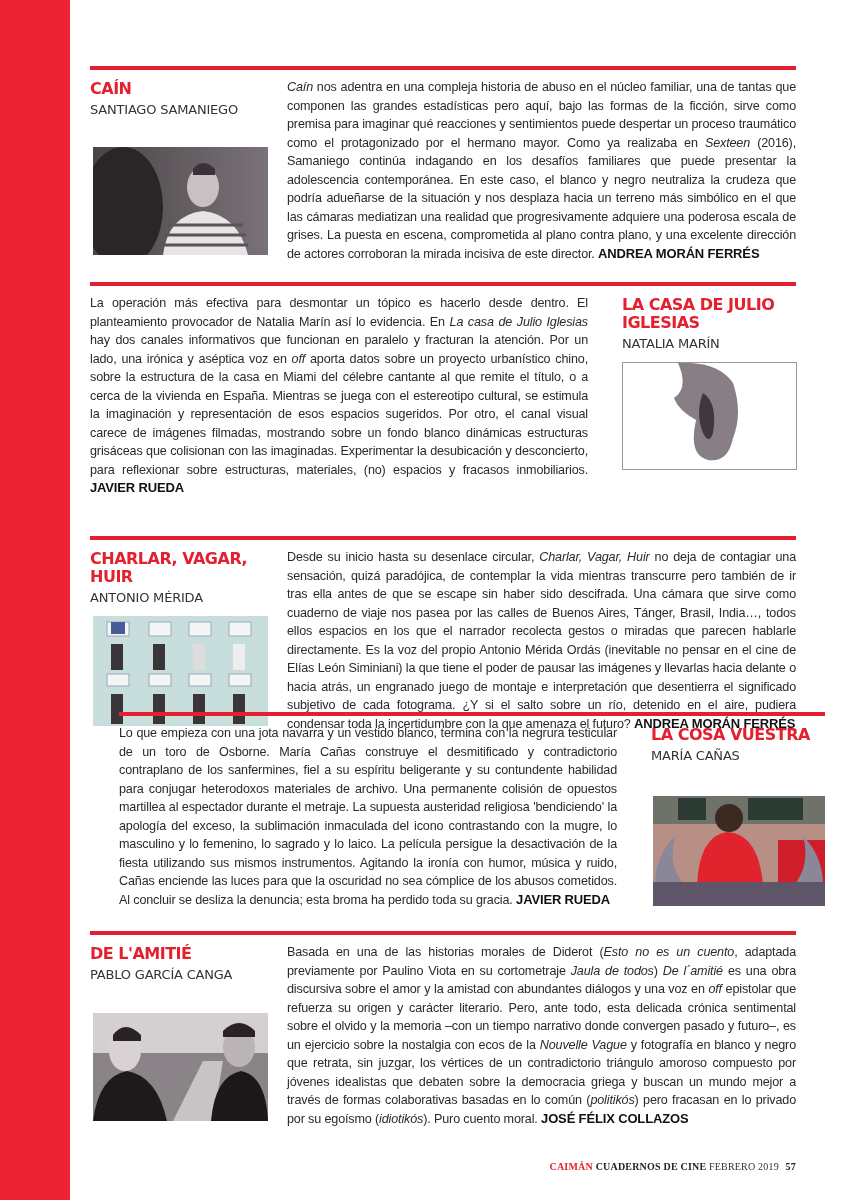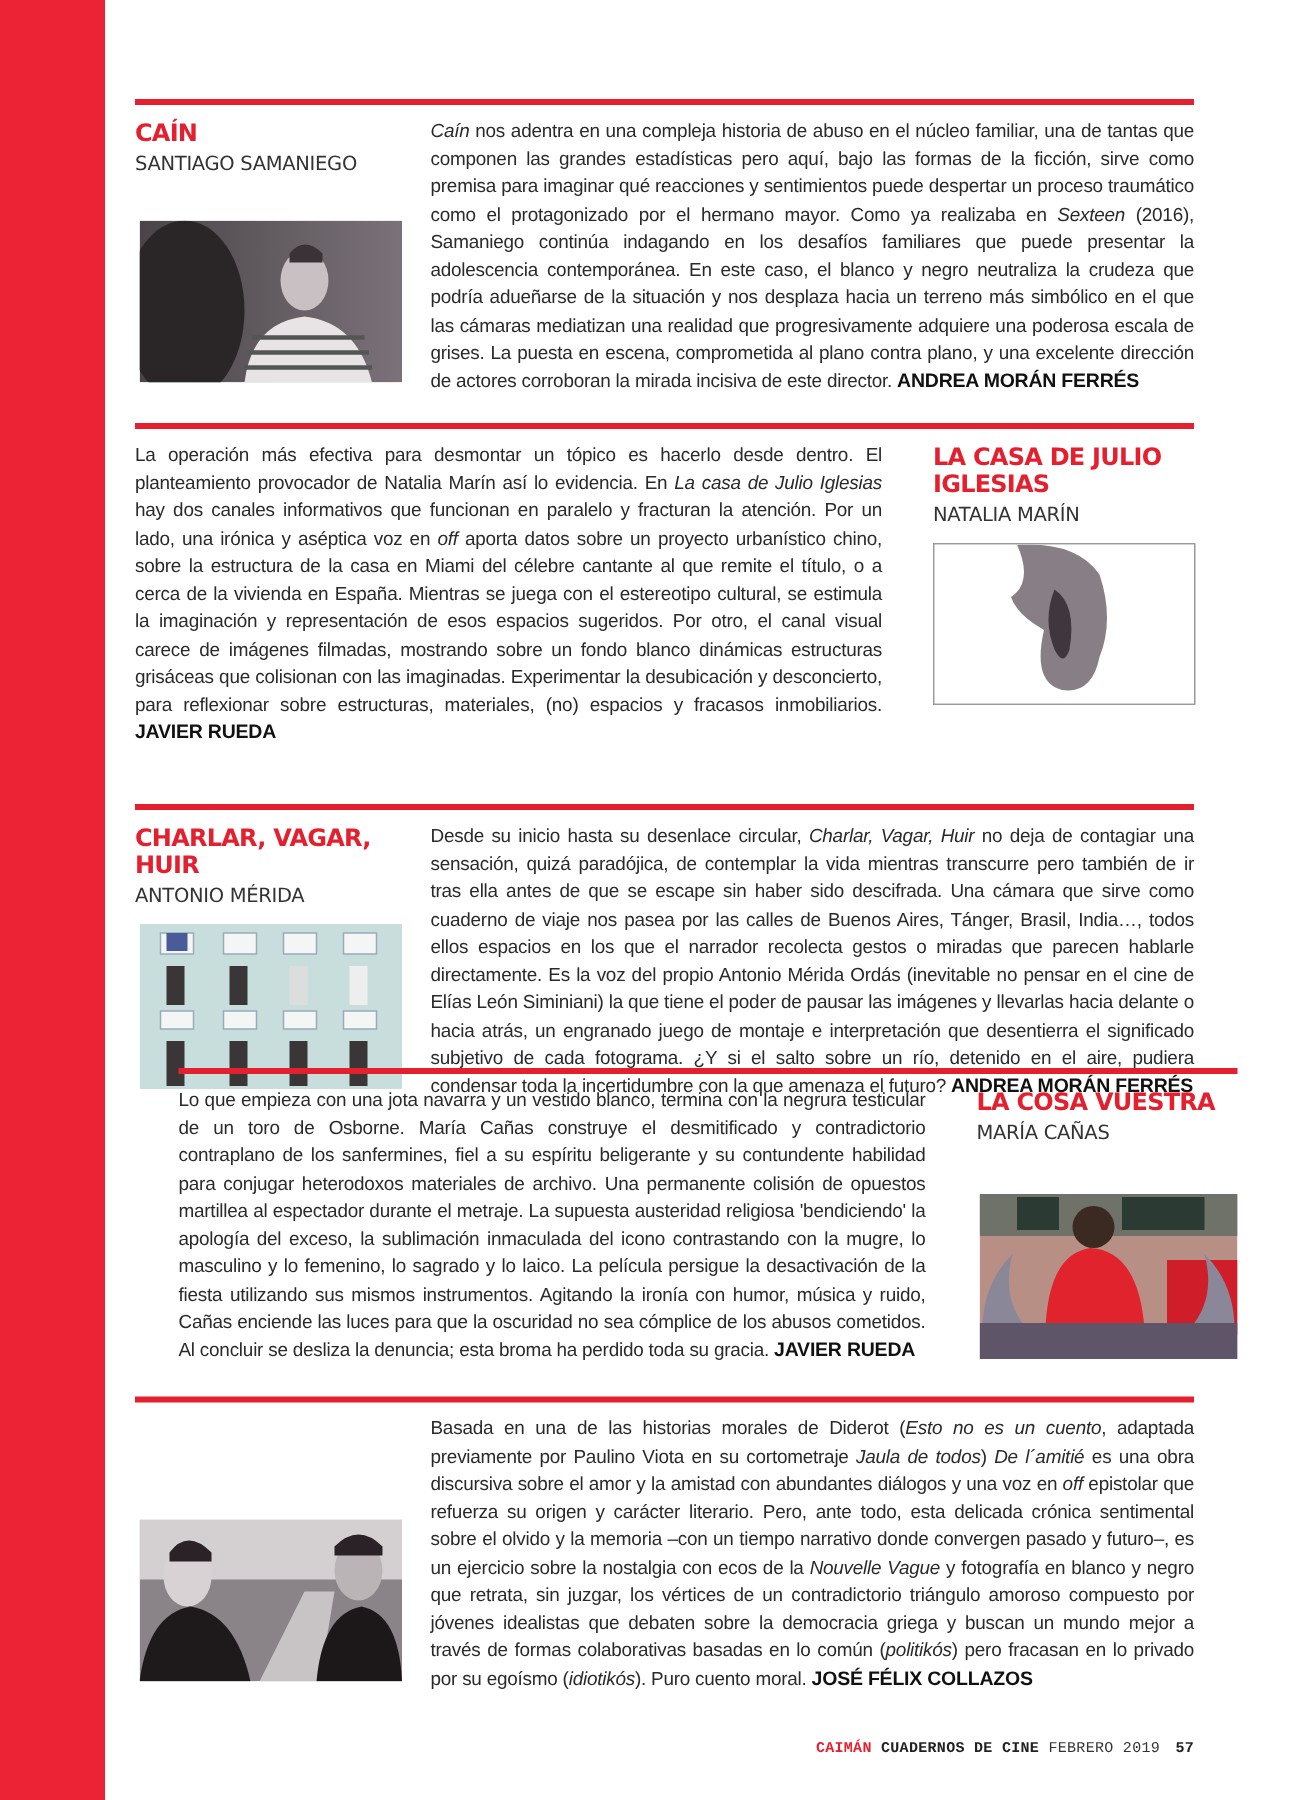--- a/index.html
+++ b/index.html
@@ -25,21 +25,21 @@
   }
   .left-col { position: absolute; width: 180px; }
   .body-text {
     position: absolute; font-size: 12.6px; line-height: 18.5px; text-align: justify;
     color: #2a2a2a; letter-spacing: -0.15px;
   }
   .body-text i { font-style: italic; }
   .author { font-weight: bold; font-size: 13px; color: #111; }
   .photo { position: absolute; width: 175px; overflow: hidden; }
   .footer {
-    position: absolute; right: 66px; top: 1161px; font-family: Liberation Mono, monospace;
+    position: absolute; right: 66px; top: 1161px; font-family: Liberation Serif, serif;
     font-size: 10px; letter-spacing: 0.2px; color: #333; padding-left: 32px;
   }
   .footer .brand { color: #e4202f; font-weight: bold; }
   .footer .sub { font-weight: bold; color: #222; }
   .footer .page { font-weight: bold; color: #222; margin-left: 4px; }
 </style>
 </head>
 <body>
 
 <div class="sidebar"></div>
@@ -142,20 +142,24 @@
       <path d="M44 90 q2 -50 30 -54 q32 2 36 54z" fill="#e0232c"></path>
       <path d="M2 90 q0 -30 20 -50 q-8 30 10 50z" fill="#8a8898"></path>
       <path d="M170 90 q0 -30 -20 -50 q8 30 -10 50z" fill="#8a8898"></path>
       <rect x="0" y="86" width="172" height="24" fill="#5e5668"></rect>
     </svg>
   </div>
 </section>
 
 <section class="section" style="top:931px; height:200px;">
   <div class="rule"></div>
+  <div class="left-col" style="left:0; top:14px;">
+    <h2 class="title">DE L'AMITIÉ</h2>
+    <div class="director">PABLO GARCÍA CANGA</div>
+  </div>
   <div class="photo" style="left:3px; top:82px; height:108px;">
     <svg width="175" height="108" viewBox="0 0 175 108">
       <rect width="175" height="108" fill="#8a8488"></rect>
       <rect x="0" y="0" width="175" height="40" fill="#d4d0d2"></rect>
       <path d="M80 108 l30 -60 l20 0 l-10 60z" fill="#c8c4c6"></path>
       <ellipse cx="32" cy="38" rx="16" ry="20" fill="#d8d2d4"></ellipse>
       <path d="M20 22 q12 -16 28 0 v6 h-28z" fill="#2a2226"></path>
       <path d="M0 108 q6 -45 34 -50 q30 5 40 50z" fill="#1e1a1c"></path>
       <ellipse cx="146" cy="34" rx="16" ry="20" fill="#bab4b6"></ellipse>
       <path d="M130 18 q16 -16 32 0 v6 h-32z" fill="#2a2226"></path>

